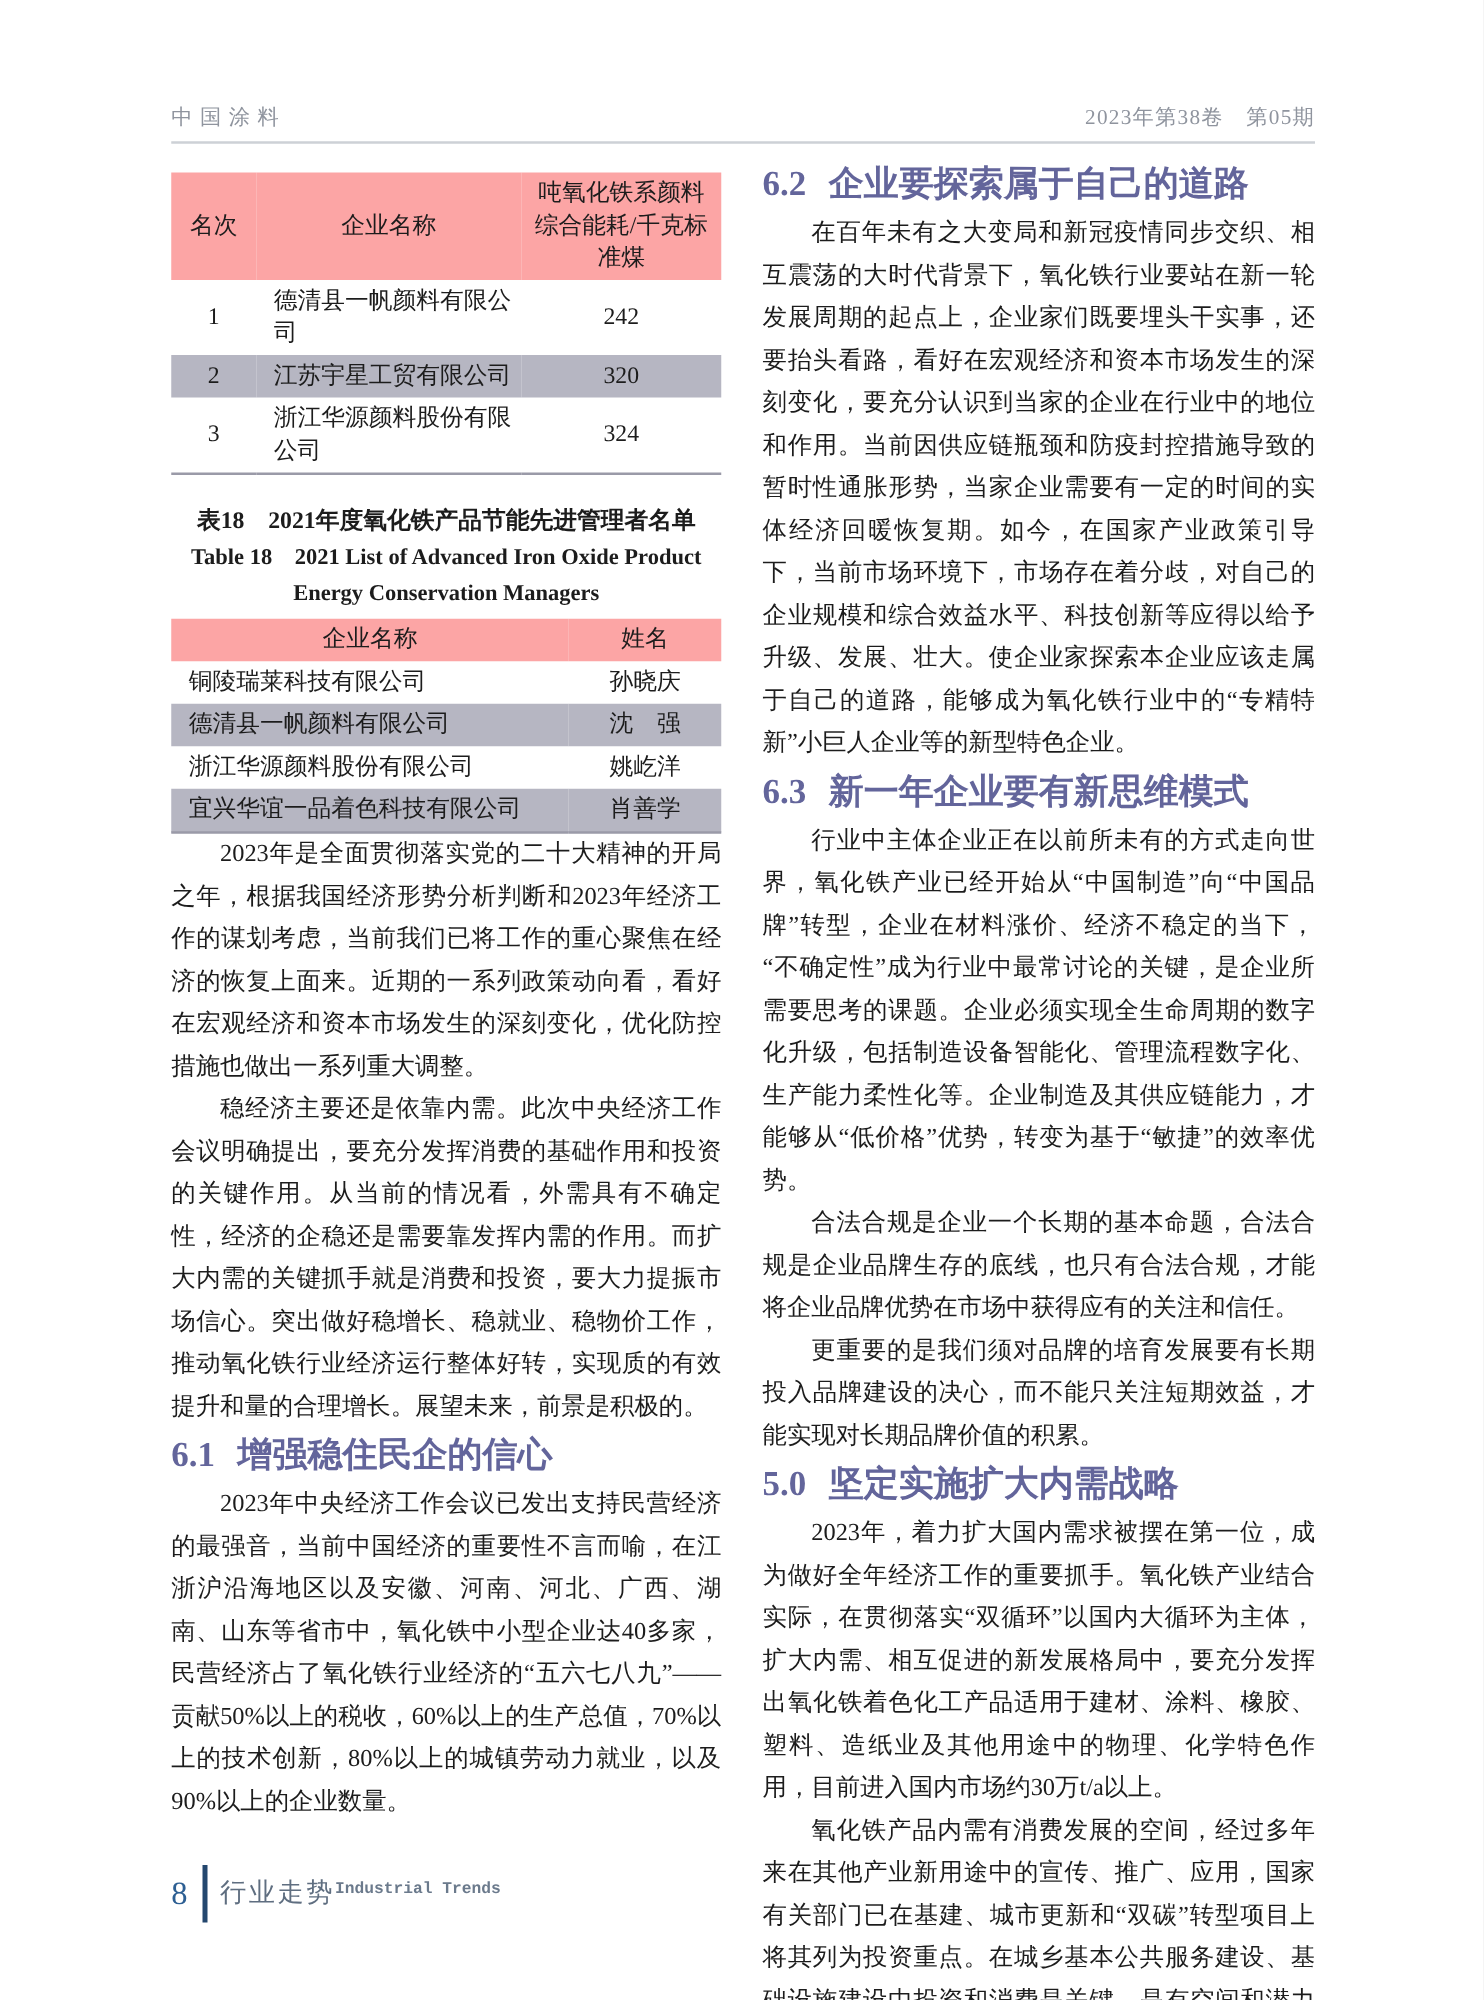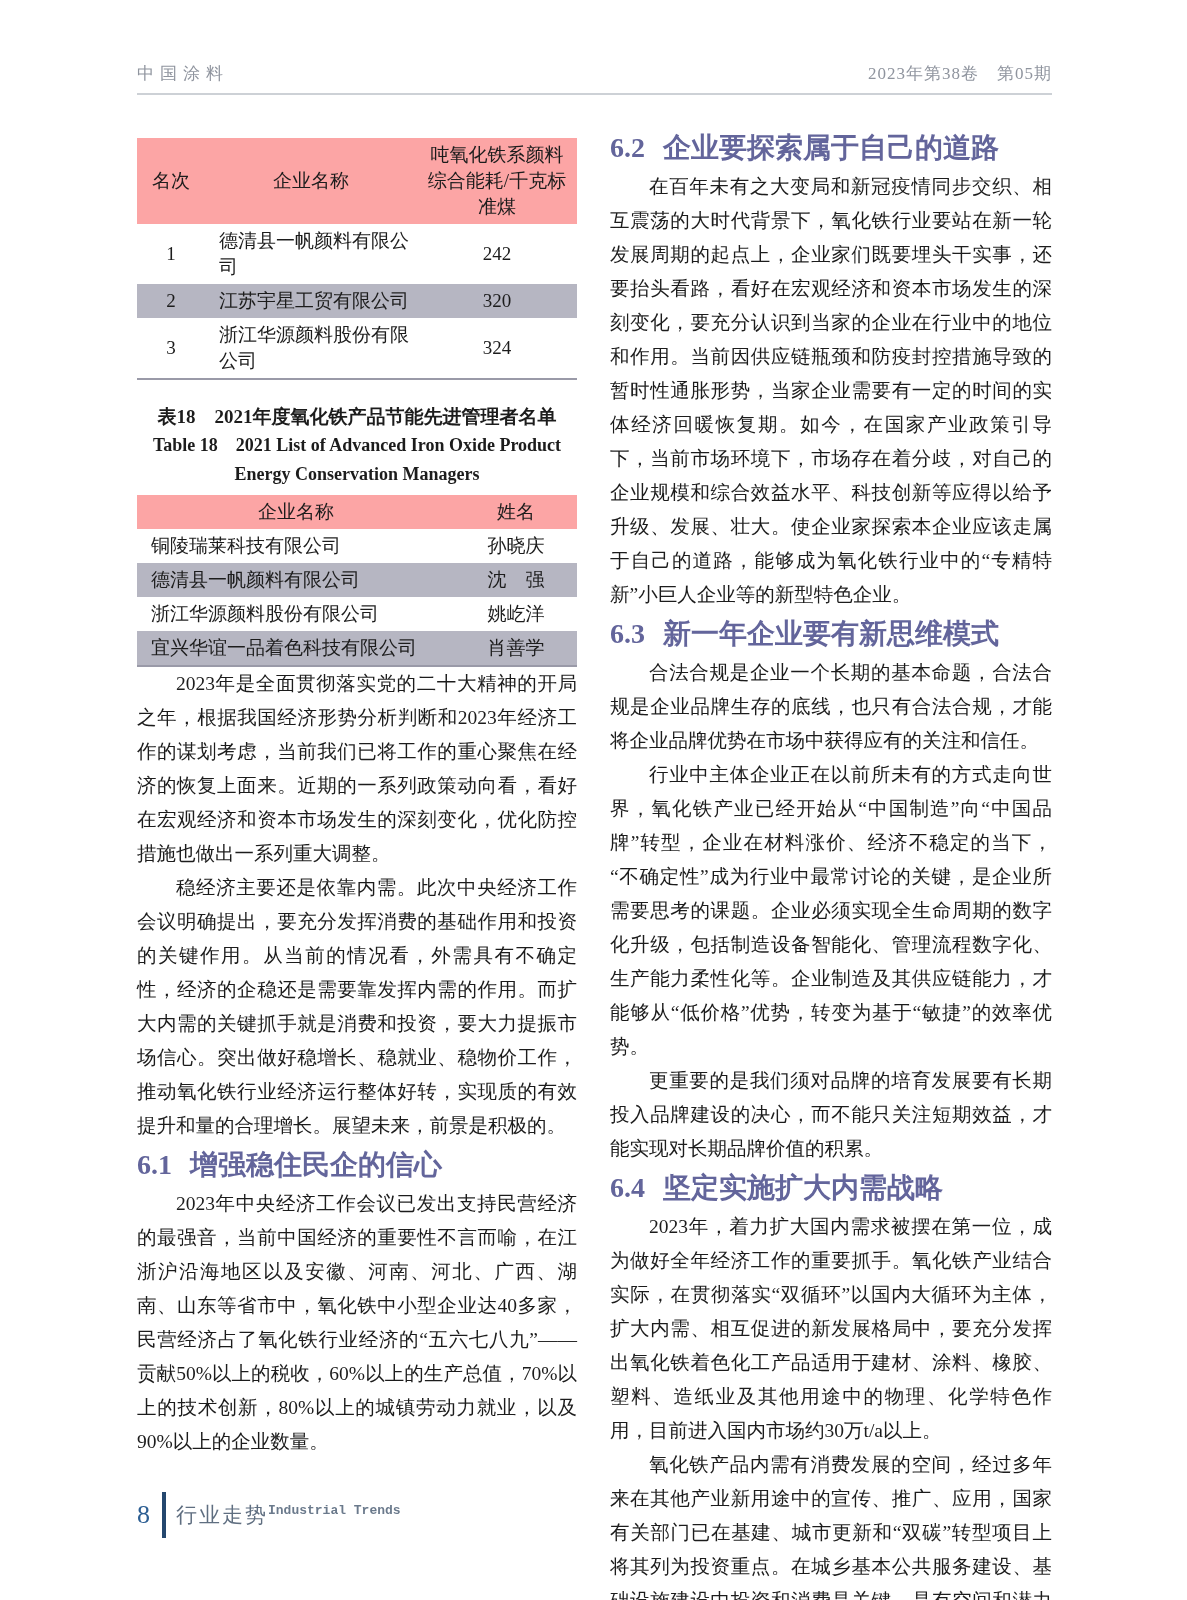--- a/index.html
+++ b/index.html
@@ -7,21 +7,21 @@
     position:relative;
     width:1187px;height:1600px;
     margin:0 auto;
     background:#ffffff;
     font-family:"Liberation Serif","DejaVu Serif",serif;
     color:#1c1c1c;
     overflow:hidden;
   }
   
   .running-header{
-    position:absolute;top:62px;left:137px;right:135px;
+    position:absolute;top:82px;left:137px;right:135px;
     display:flex;justify-content:space-between;align-items:flex-end;
     color:#8f949e;font-size:17px;
     padding-bottom:8px;
     border-bottom:2px solid #cdd1d6;
   }
   .journal-name{letter-spacing:6px;}
   .issue-info{letter-spacing:1px;}
   
   .col{position:absolute;top:132px;}
   .col-left{left:137px;width:440px;}
@@ -158,26 +158,26 @@
   <div class="col col-right">
 
     <div class="h3" style="margin-top:0;">
       <span class="num">6.2</span><span>企业要探索属于自己的道路</span>
     </div>
     <p class="body">在百年未有之大变局和新冠疫情同步交织、相互震荡的大时代背景下，氧化铁行业要站在新一轮发展周期的起点上，企业家们既要埋头干实事，还要抬头看路，看好在宏观经济和资本市场发生的深刻变化，要充分认识到当家的企业在行业中的地位和作用。当前因供应链瓶颈和防疫封控措施导致的暂时性通胀形势，当家企业需要有一定的时间的实体经济回暖恢复期。如今，在国家产业政策引导下，当前市场环境下，市场存在着分歧，对自己的企业规模和综合效益水平、科技创新等应得以给予升级、发展、壮大。使企业家探索本企业应该走属于自己的道路，能够成为氧化铁行业中的“专精特新”小巨人企业等的新型特色企业。</p>
 
     <div class="h3">
       <span class="num">6.3</span><span>新一年企业要有新思维模式</span>
     </div>
+    <p class="body">行业中主体企业正在以前所未有的方式走向世界，氧化铁产业已经开始从“中国制造”向“中国品牌”转型，企业在材料涨价、经济不稳定的当下，“不确定性”成为行业中最常讨论的关键，是企业所需要思考的课题。企业必须实现全生命周期的数字化升级，包括制造设备智能化、管理流程数字化、生产能力柔性化等。企业制造及其供应链能力，才能够从“低价格”优势，转变为基于“敏捷”的效率优势。</p>
     <p class="body">合法合规是企业一个长期的基本命题，合法合规是企业品牌生存的底线，也只有合法合规，才能将企业品牌优势在市场中获得应有的关注和信任。</p>
-    <p class="body">行业中主体企业正在以前所未有的方式走向世界，氧化铁产业已经开始从“中国制造”向“中国品牌”转型，企业在材料涨价、经济不稳定的当下，“不确定性”成为行业中最常讨论的关键，是企业所需要思考的课题。企业必须实现全生命周期的数字化升级，包括制造设备智能化、管理流程数字化、生产能力柔性化等。企业制造及其供应链能力，才能够从“低价格”优势，转变为基于“敏捷”的效率优势。</p>
     <p class="body">更重要的是我们须对品牌的培育发展要有长期投入品牌建设的决心，而不能只关注短期效益，才能实现对长期品牌价值的积累。</p>
 
     <div class="h3">
-      <span class="num">6.4</span><span>坚定实施扩大内需战略</span>
+      <span class="num">5.0</span><span>坚定实施扩大内需战略</span>
     </div>
     <p class="body">2023年，着力扩大国内需求被摆在第一位，成为做好全年经济工作的重要抓手。氧化铁产业结合实际，在贯彻落实“双循环”以国内大循环为主体，扩大内需、相互促进的新发展格局中，要充分发挥出氧化铁着色化工产品适用于建材、涂料、橡胶、塑料、造纸业及其他用途中的物理、化学特色作用，目前进入国内市场约30万t/a以上。</p>
     <p class="body">氧化铁产品内需有消费发展的空间，经过多年来在其他产业新用途中的宣传、推广、应用，国家有关部门已在基建、城市更新和“双碳”转型项目上将其列为投资重点。在城乡基本公共服务建设、基础设施建设中投资和消费是关键，是有空间和潜力的应用和发展领域，是实现2023年经济增长的目标方向。</p>
 
   </div>
 
   <div class="page-footer">
     <span class="page-num">8</span>
     <span class="footer-bar"></span>
     <span class="footer-col">

